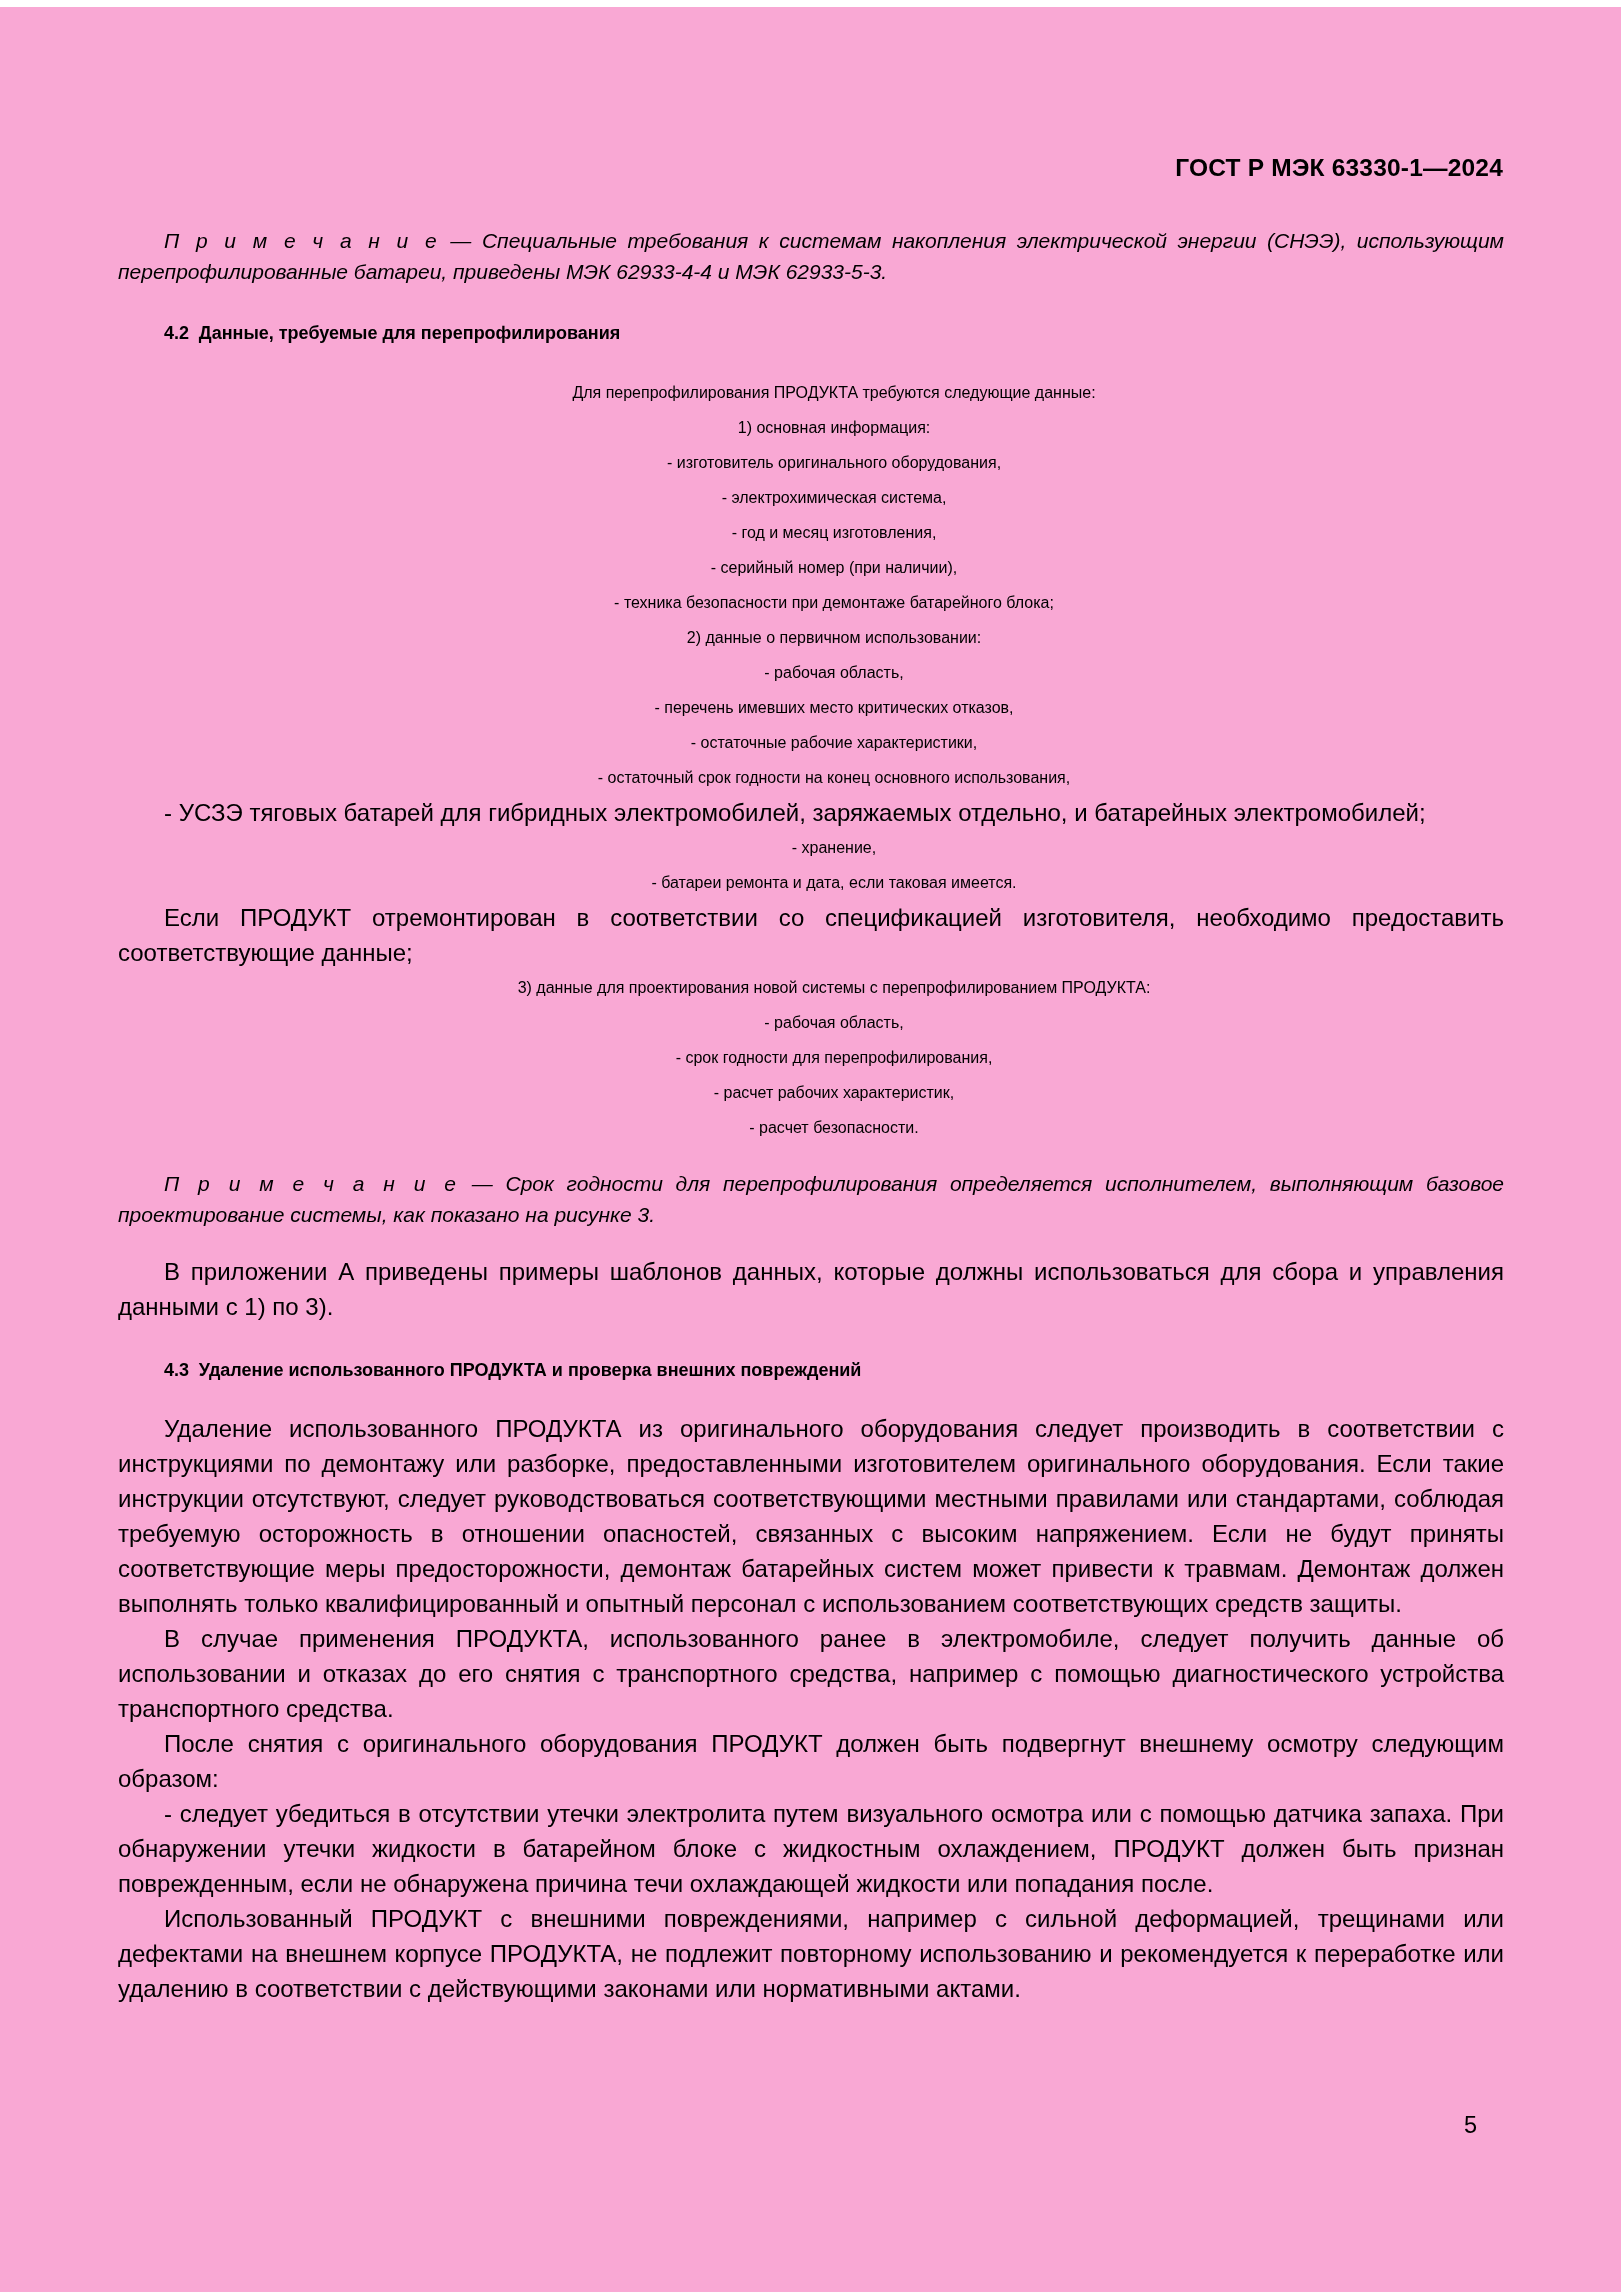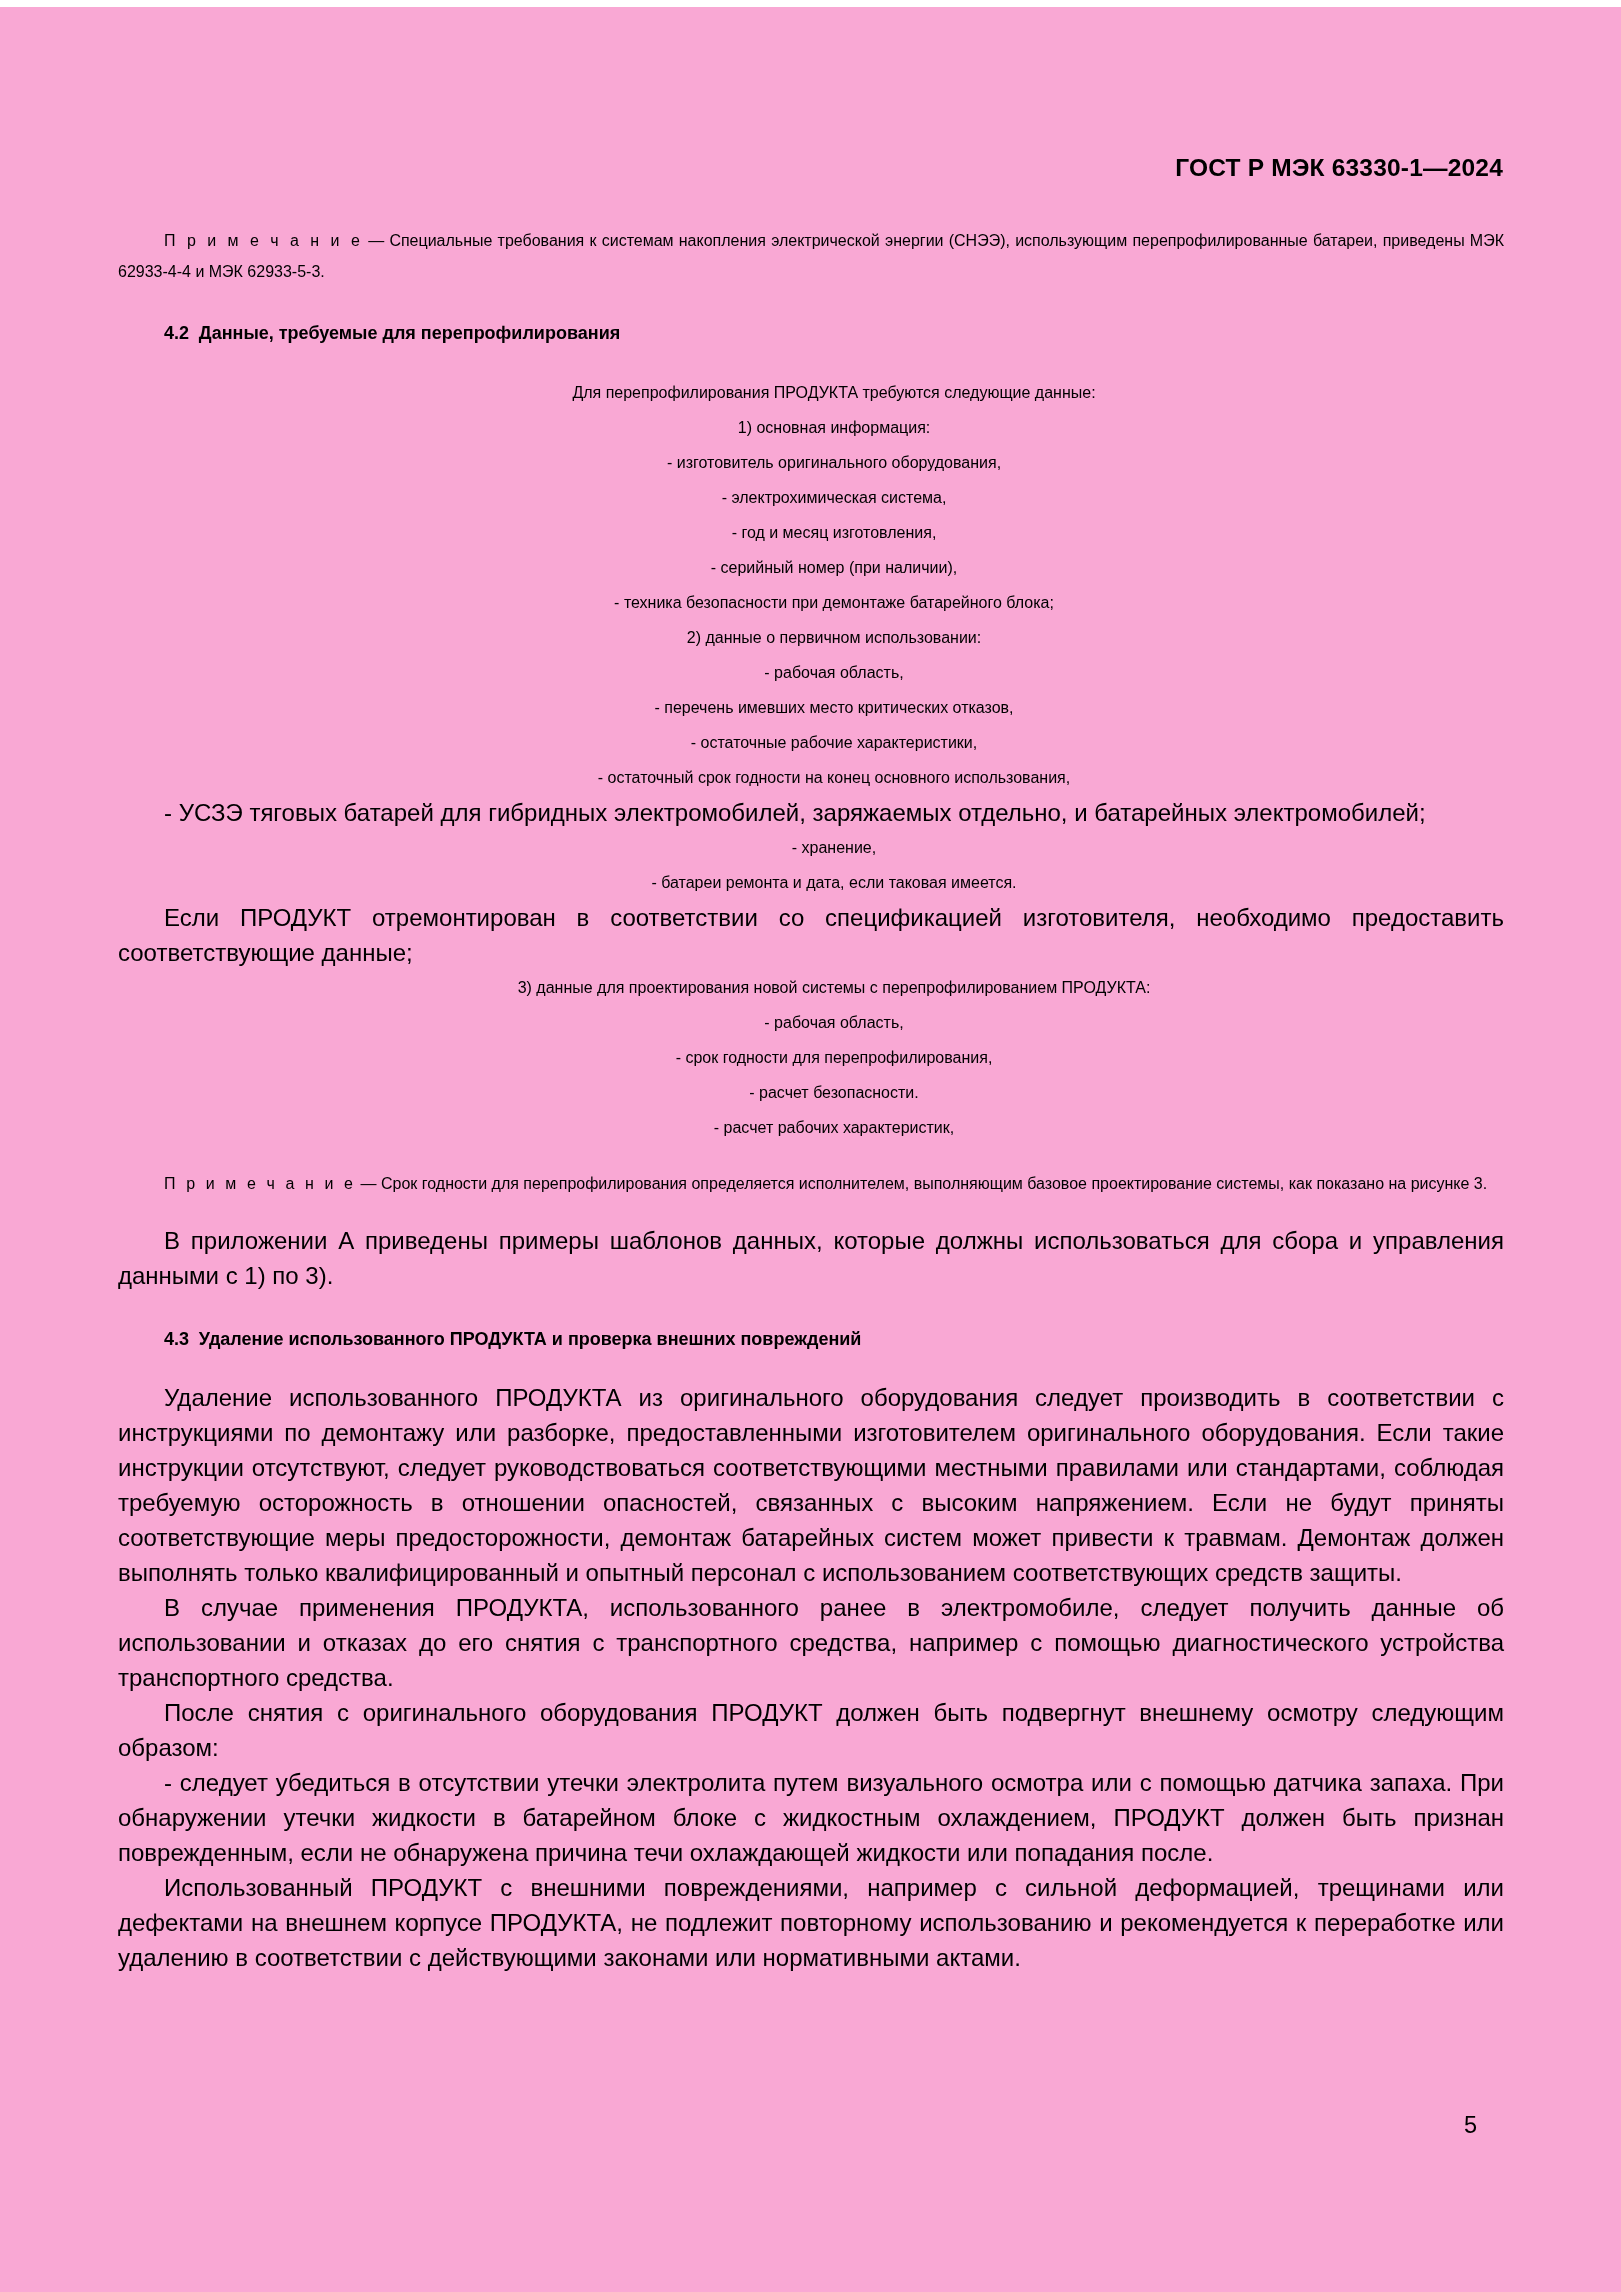--- a/index.html
+++ b/index.html
@@ -40,25 +40,26 @@
     margin: 0;
     font-size: 24px;
     line-height: 35px;
     text-align: justify;
     text-justify: inter-word;
   }
   .indent {
     text-indent: 46px;
   }
   .note {
-    font-size: 16px;
+    font-size: 21px;
     line-height: 31px;
     text-align: justify;
     text-indent: 46px;
     margin: 0;
+    font-style: italic;
   }
   .note .lbl {
     letter-spacing: 3.1px;
   }
   .heading {
     font-size: 18px;
     font-weight: bold;
     line-height: 33px;
     margin: 0;
     text-indent: 46px;
@@ -121,22 +122,22 @@
     <p class="list-line">- остаточный срок годности на конец основного использования,</p>
     <p class="hang">- УСЗЭ тяговых батарей для гибридных электромобилей, заряжаемых отдельно, и батарейных электромобилей;</p>
     <p class="list-line">- хранение,</p>
     <p class="list-line">- батареи ремонта и дата, если таковая имеется.</p>
 
     <p class="indent">Если ПРОДУКТ отремонтирован в соответствии со спецификацией изготовителя, необходимо предоставить соответствующие данные;</p>
 
     <p class="list-line">3)  данные для проектирования новой системы с перепрофилированием ПРОДУКТА:</p>
     <p class="list-line">- рабочая область,</p>
     <p class="list-line">- срок годности для перепрофилирования,</p>
+    <p class="list-line">- расчет рабочих характеристик,</p>
     <p class="list-line">- расчет безопасности.</p>
-    <p class="list-line">- расчет рабочих характеристик,</p>
 
     <div class="sp-md"></div>
 
     <p class="note"><span class="lbl">П р и м е ч а н и е</span> <span>—</span> <span>Срок годности для перепрофилирования определяется исполнителем, выполняющим базовое проектирование системы, как показано на рисунке 3.</span></p>
 
     <div class="sp-md"></div>
 
     <p class="indent">В приложении А приведены примеры шаблонов данных, которые должны использоваться для сбора и управления данными с 1) по 3).</p>
 
     <div class="sp-before-h"></div>

